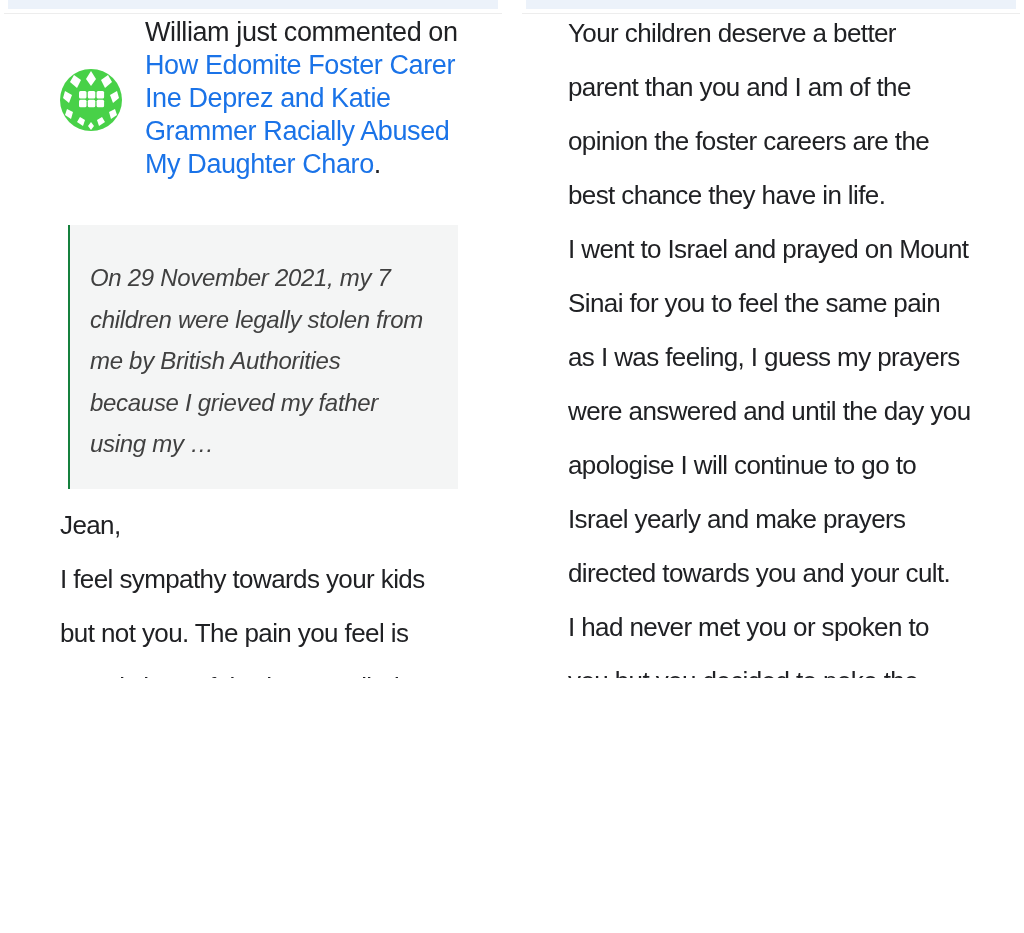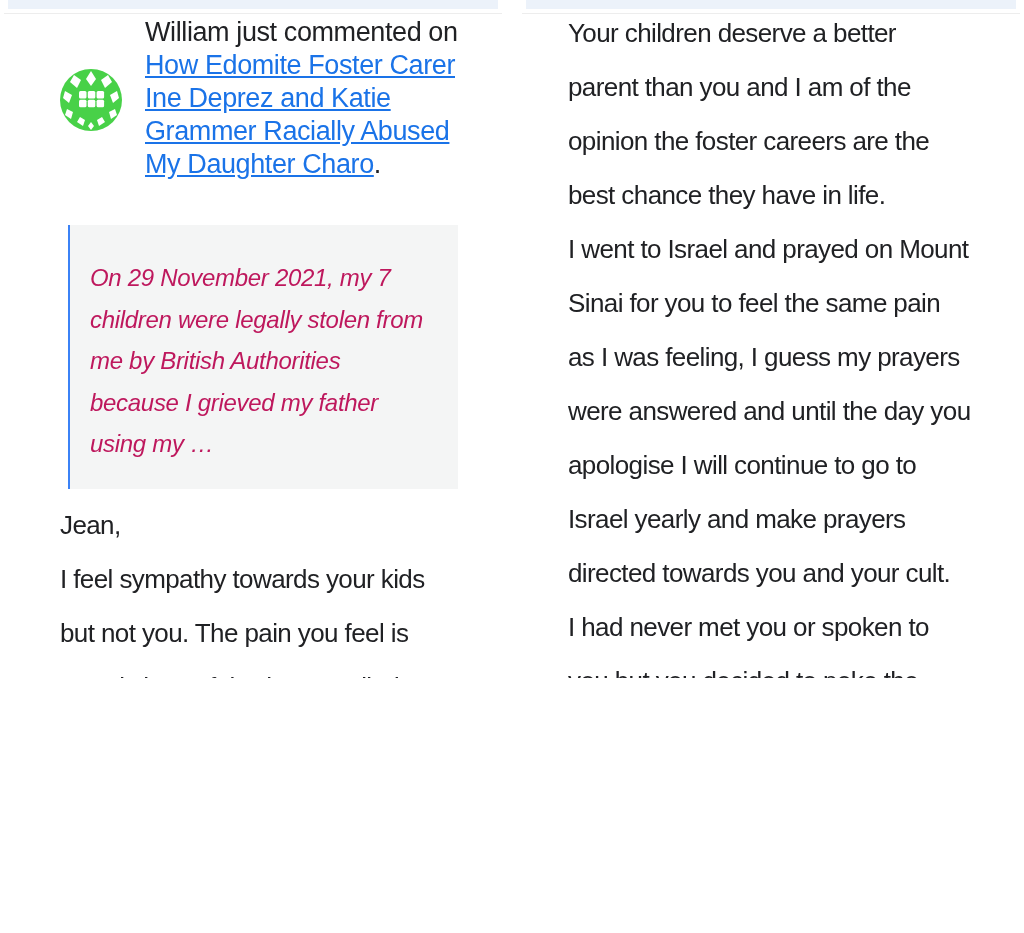--- a/index.html
+++ b/index.html
@@ -18,32 +18,32 @@
   .top-line  { position:absolute; top:13px; left:4px; right:4px; height:1px; background:#ededed; }
 
   
   .notif { position:absolute; top:16px; left:0; width:100%; }
   .avatar { position:absolute; left:58px; top:51px; width:66px; height:66px; border-radius:50%; }
   .notif-text {
     position:absolute; left:145px; top:0; width:330px;
     font-size:27px; line-height:33px; letter-spacing:-0.4px; color:#202124;
   }
   .notif-link {
-    color:#1a73e8; text-decoration:underline; text-decoration-color:#1a73e8;
+    color:#1a73e8; text-decoration-color:#1a73e8;
     white-space:pre-line; cursor:pointer;
   }
   .notif-suffix { color:#202124; text-decoration:none; }
 
   
   .quote {
     position:absolute; left:68px; top:225px; width:390px; height:264px;
-    background:#f4f5f5; border-left:2px solid #3b82f6;
+    background:#f4f5f5; border-left:2px solid #15803d;
     padding:32px 14px 0 20px;
     font-style:italic; font-size:24px; line-height:41.5px; letter-spacing:-0.3px;
-    color:#be185d; white-space:pre-line;
+    color:#404040; white-space:pre-line;
   }
 
   
   .message {
     white-space:pre-line; font-size:26px; line-height:54px;
     letter-spacing:-0.6px; color:#202124;
   }
   .message.left-msg  { position:absolute; left:60px; top:498px; width:430px; }
   .message.right-msg { position:absolute; left:50px; top:6px;  width:440px; }
 

